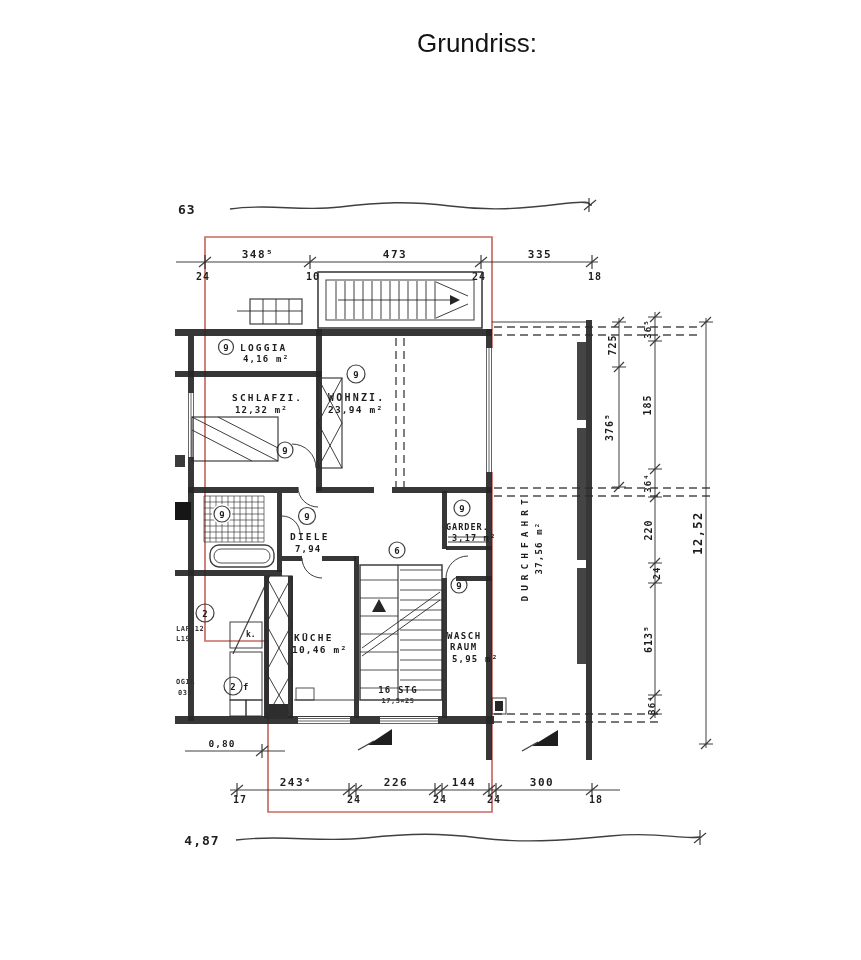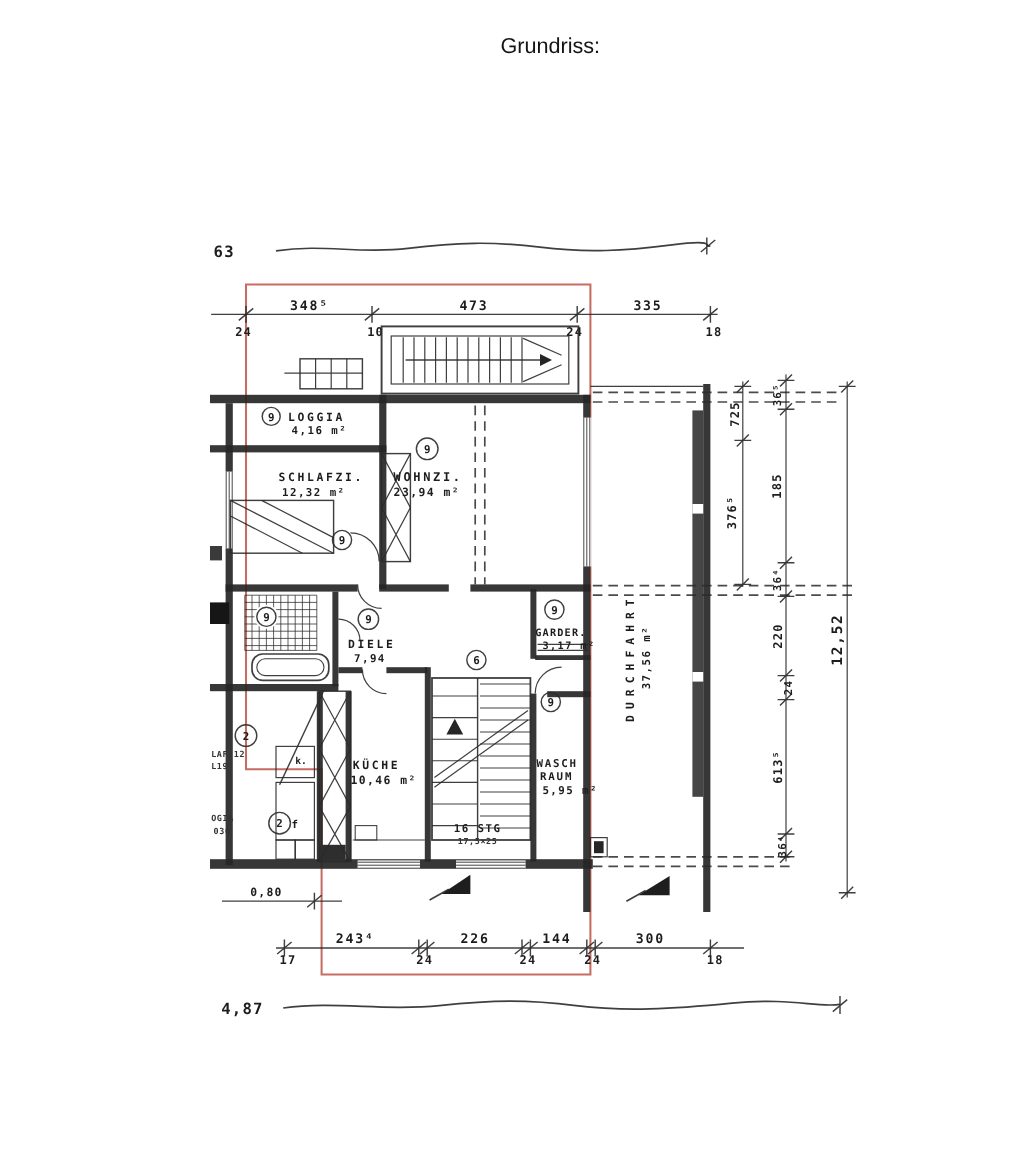--- a/index.html
+++ b/index.html
@@ -1,18 +1,18 @@
 <!DOCTYPE html>
 <html><head>
 <meta charset="utf-8">
 <style>
   html,body{margin:0;padding:0;background:#ffffff;}
   .page{position:relative;width:861px;height:960px;background:#ffffff;overflow:hidden;
         font-family:"Liberation Sans",sans-serif;}
-  .title{position:absolute;left:417px;top:28px;font-size:18px;color:#141414;
+  .title{position:absolute;left:417px;top:28px;font-size:26px;color:#141414;
          font-family:"Liberation Sans",sans-serif;}
   svg{position:absolute;left:0;top:0;}
   svg text{font-family:"DejaVu Sans Mono",monospace;fill:#1d1d1d;}
   .w{fill:#262626;opacity:.92}
   .ln{stroke:#2a2a2a;fill:none;opacity:.9}
   .dash{stroke:#2a2a2a;stroke-width:1.4;stroke-dasharray:8 5;fill:none;opacity:.85}
   .red{stroke:#c05c50;stroke-width:1.7;fill:none;opacity:.9}
   .tick{stroke:#2a2a2a;stroke-width:1.2;fill:none;opacity:.9}
   .dim{font-size:11px;font-weight:700;letter-spacing:1.5px}
   .dimS{font-size:10px;font-weight:700;letter-spacing:1px}

